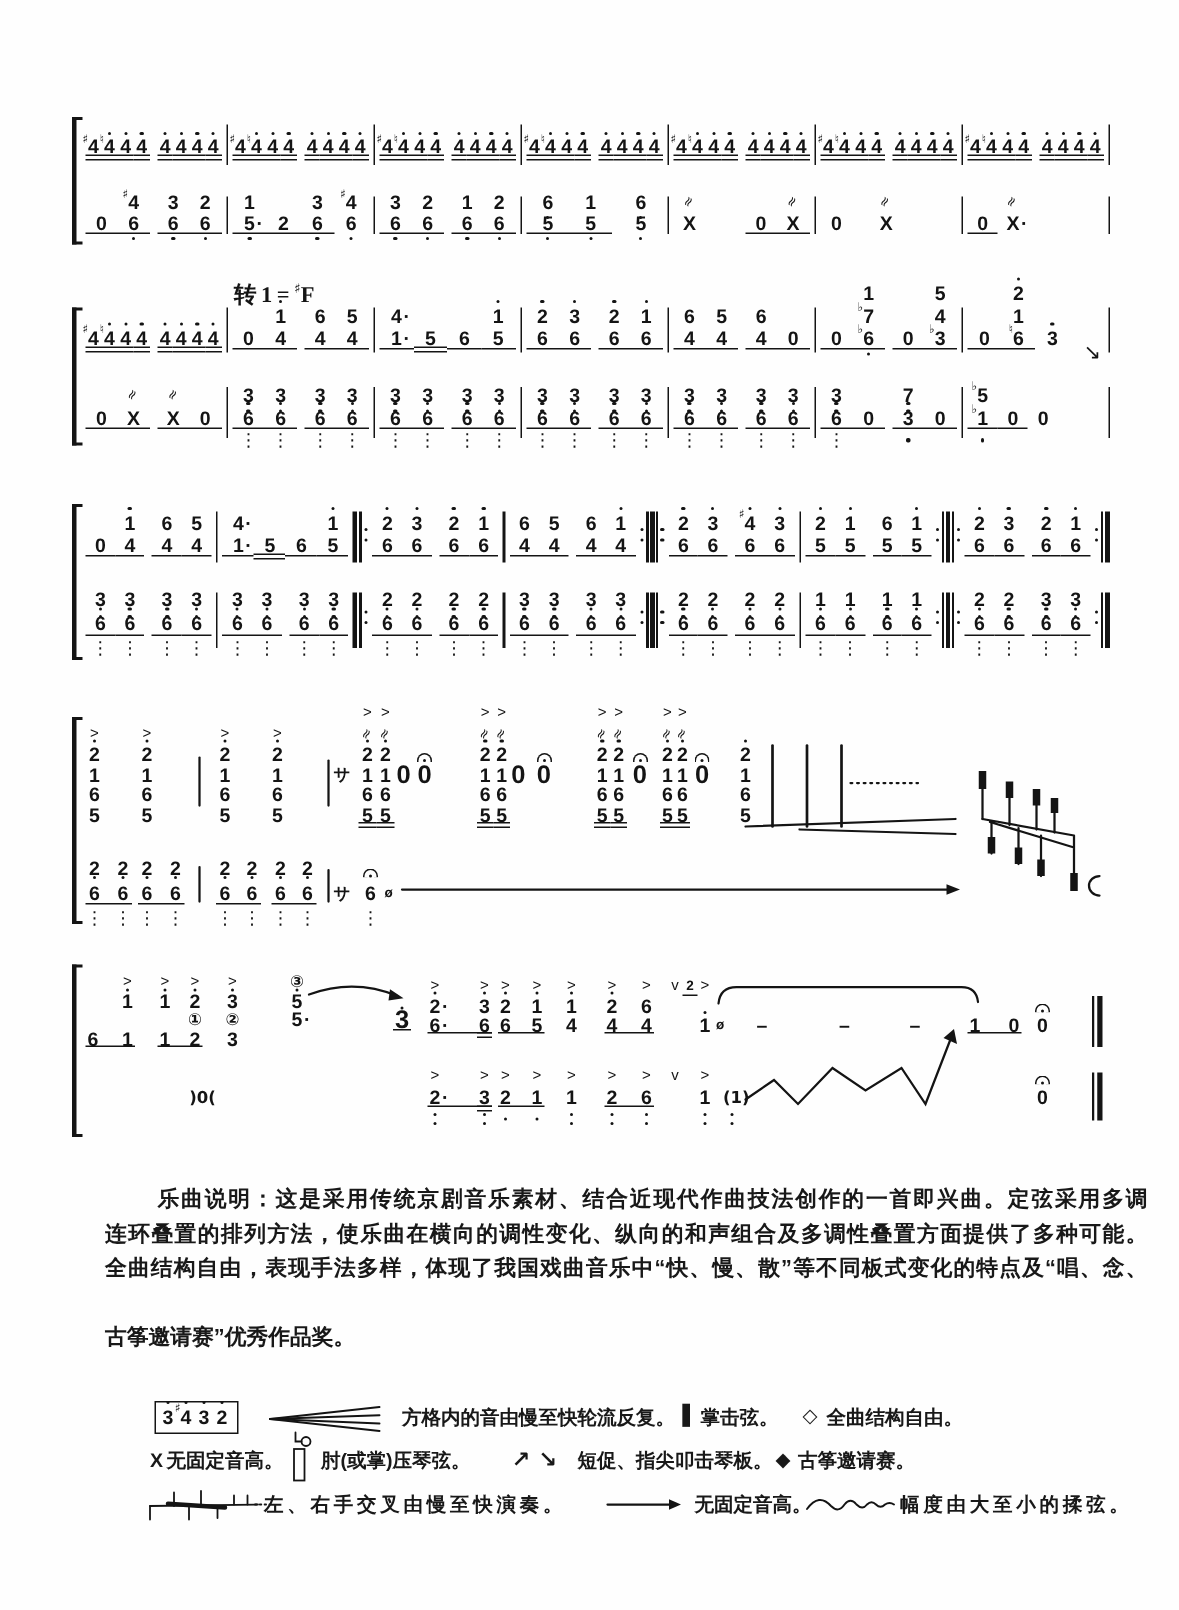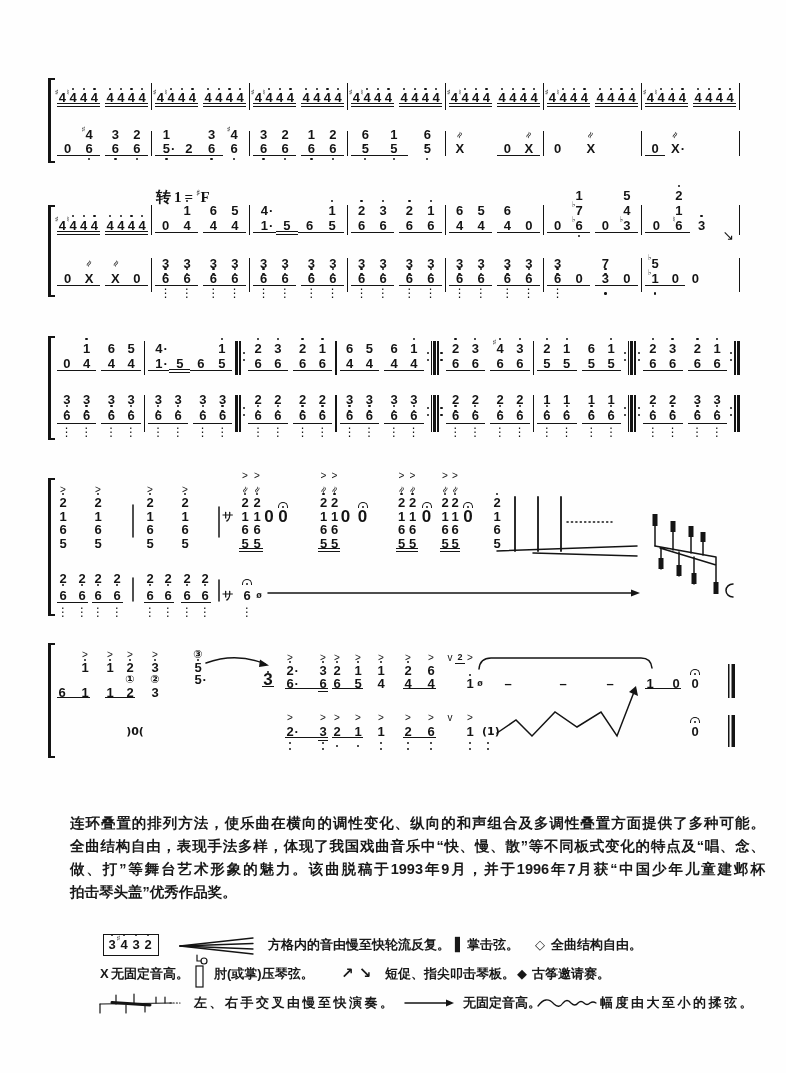--- a/index.html
+++ b/index.html
@@ -1623,24 +1623,24 @@
         <line x1="170" y1="1003" x2="180" y2="1003" stroke-dasharray="1 2.2"></line>
       </g>
       <g>
         <line x1="405" y1="1003" x2="447" y2="1003"></line>
         <polygon points="446,999.5 454,1003 446,1006.5" fill="#141414" stroke="none"></polygon>
       </g>
       <path stroke-width="1.3" d="M538,1006 Q546,995 554,1004 Q559,1009 563,1003 Q567,998 571,1003 Q575,1007 578,1003 Q581,1000 584,1003 Q587,1006 590,1003 Q593,1001 596,1003"></path>
     </g>
   </svg>
 
+  <div class="para" style="left:105px;top:790px;width:660px">乐曲说明：这是采用传统京剧音乐素材、结合近现代作曲技法创作的一首即兴曲。定弦采用多调</div>
   <div class="para" style="left:70px;top:836px;width:695px">全曲结构自由，表现手法多样，体现了我国戏曲音乐中“快、慢、散”等不同板式变化的特点及“唱、念、</div>
   <div class="para" style="left:70px;top:813px;width:695px">连环叠置的排列方法，使乐曲在横向的调性变化、纵向的和声组合及多调性叠置方面提供了多种可能。</div>
-  <div class="para" style="left:70px;top:859px;width:695px">做、打”等舞台艺术形象的魅力。该曲脱稿于1993年9月，并于1996年7月获“中国少年儿童建邺杯</div>
-  <div class="para last" style="left:70px;top:882px;width:695px">拍击琴头盖”优秀作品奖。</div>
+  <div class="para last" style="left:70px;top:882px;width:695px">古筝邀请赛”优秀作品奖。</div>
 
   <div class="legend-box" style="left:103px;top:934px;width:54px;height:20px">
     <div class="cluster" style="left:2px;top:2px;--lh:16px;--cw:12px">
         <div class="col">
           <div class="it"><span class="g da">3</span></div>
         </div>
         <div class="col">
           <div class="it"><span class="g da">4<span class="ac">♯</span></span></div>
         </div>
         <div class="col">
@@ -1658,16 +1658,16 @@
   <div class="lg" style="left:551px;top:937px">全曲结构自由。</div>
 
   <div class="lg" style="left:100px;top:966px">X</div>
   <div class="lg" style="left:111px;top:966px">无固定音高。</div>
   <div class="lg" style="left:214px;top:966px">肘(或掌)压琴弦。</div>
   <div class="lg sym" style="left:341px;top:965px;font-size:15px">↗ ↘</div>
   <div class="lg" style="left:385px;top:966px">短促、指尖叩击琴板。</div>
   <div class="lg sym" style="left:517px;top:966px">◆</div>
   <div class="lg" style="left:532px;top:966px">古筝邀请赛。</div>
 
-  <div class="lg wide" style="left:194px;top:995px">左、右手交叉由慢至快演奏。</div>
+  <div class="lg wide" style="left:176px;top:995px">左、右手交叉由慢至快演奏。</div>
   <div class="lg" style="left:463px;top:995px">无固定音高。</div>
   <div class="lg wide" style="left:600px;top:995px">幅度由大至小的揉弦。</div>
 </div>
 
 </body></html>

